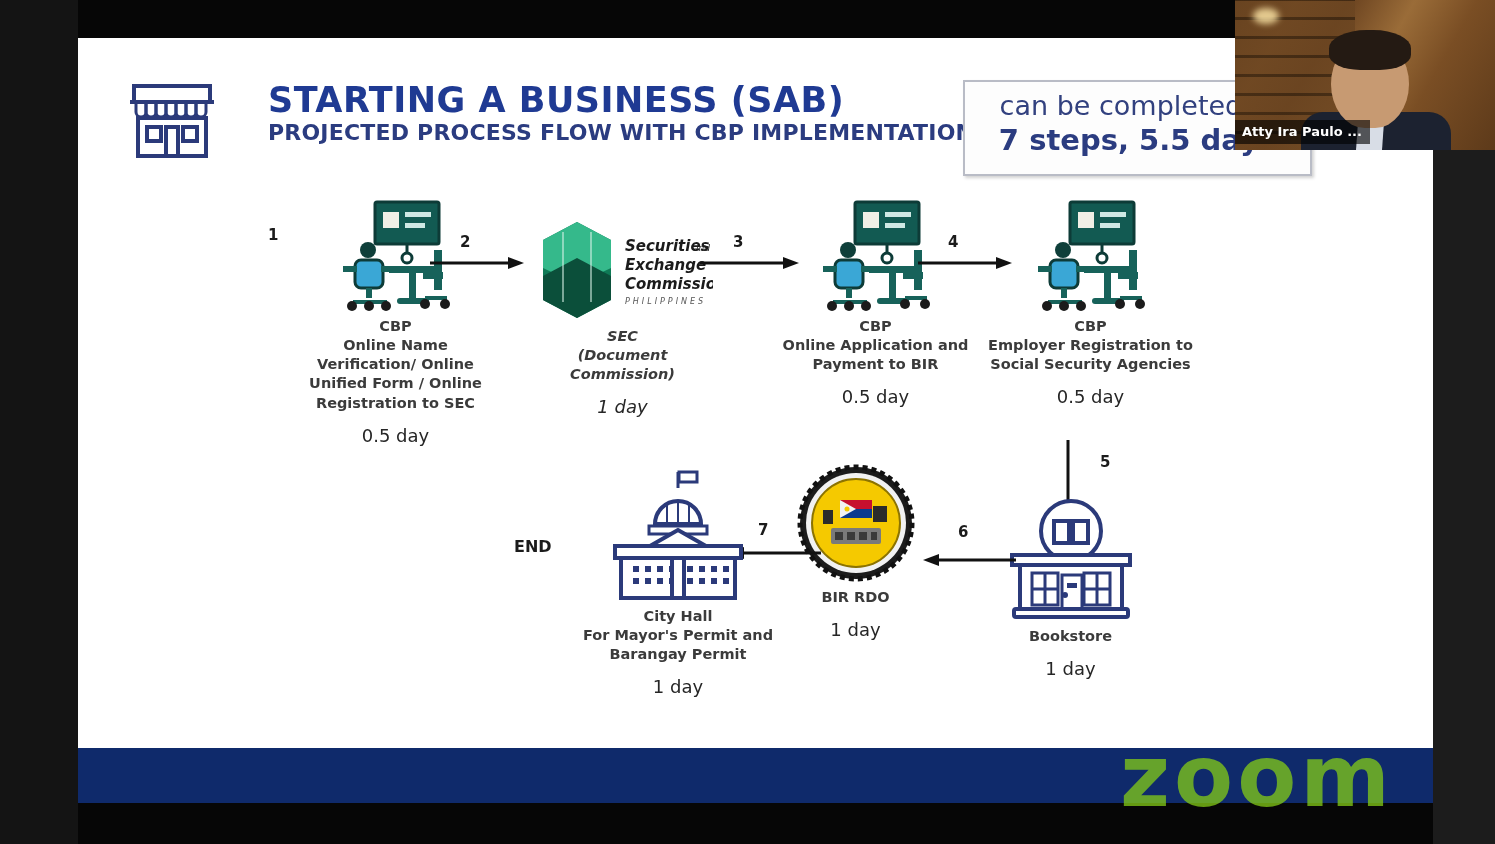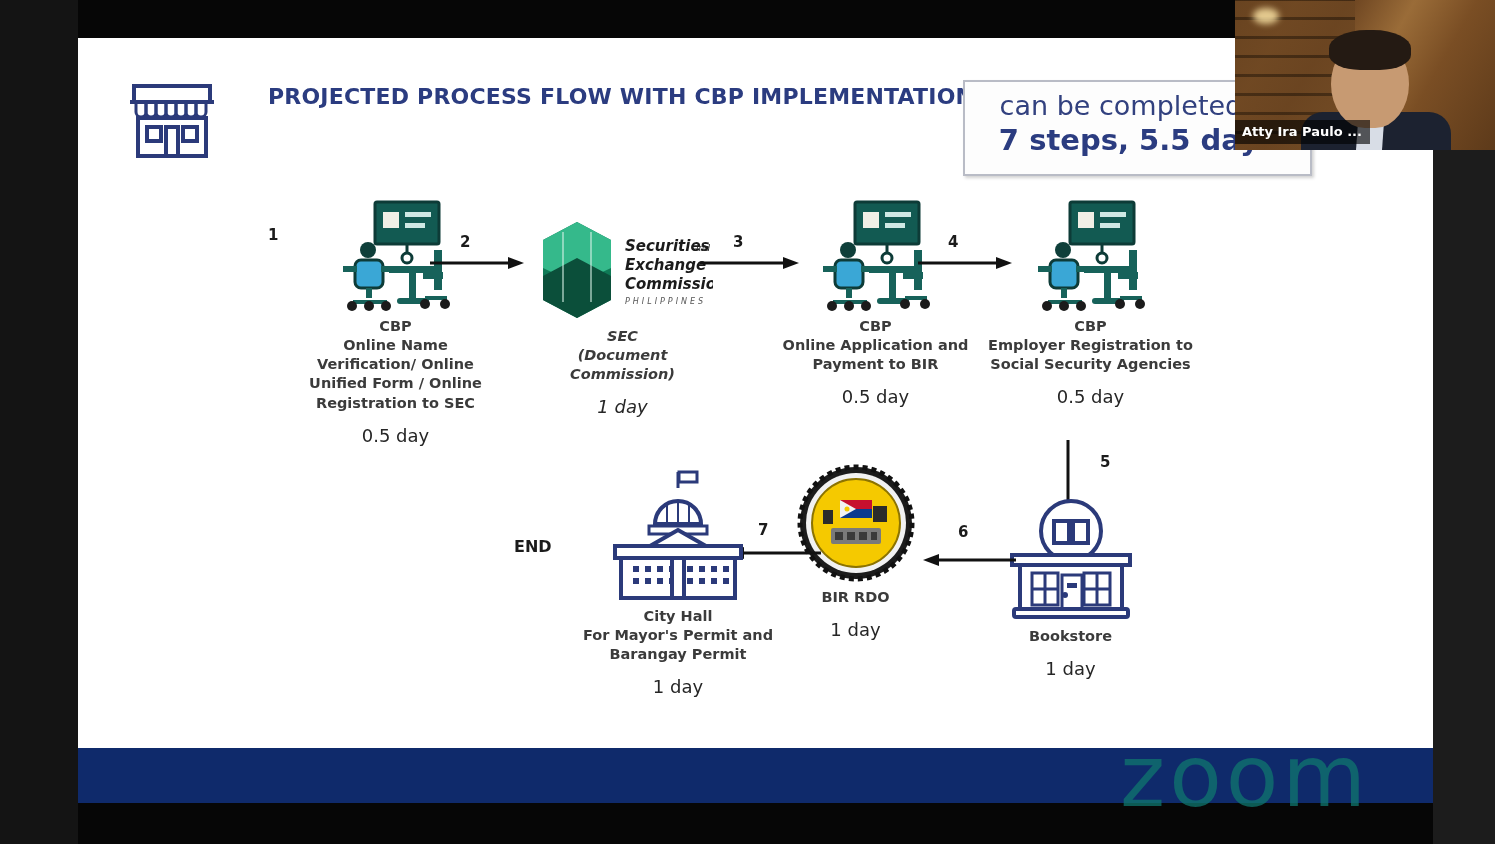--- a/index.html
+++ b/index.html
@@ -28,21 +28,21 @@
   
   .node{position:absolute;text-align:center;}
   .node .cap{font-family:"DejaVu Sans",sans-serif;font-weight:bold;font-size:14.5px;color:#3b3b3b;line-height:1.32;white-space:pre-line;}
   .node .dur{font-family:"DejaVu Sans",sans-serif;font-size:18px;color:#262626;margin-top:12px;}
 
   .stepnum{position:absolute;font-family:"DejaVu Sans",sans-serif;font-weight:bold;font-size:15px;color:#1b1b1b;}
   .arrow{position:absolute;}
 
   
   .footer-band{position:absolute;left:78px;top:748px;width:1355px;height:55px;background:#0f2a6b;}
-  .zoom-mark{position:absolute;left:1120px;top:726px;font-family:"DejaVu Sans",sans-serif;font-size:86px;font-weight:normal;letter-spacing:4px;color:#0f766e;opacity:.75;}
+  .zoom-mark{position:absolute;left:1120px;top:726px;font-family:"DejaVu Sans",sans-serif;font-size:86px;font-weight:bold;letter-spacing:4px;color:#84cc16;opacity:.75;}
 
   
   #video{position:absolute;right:0;top:0;width:260px;height:150px;overflow:hidden;
     background:linear-gradient(120deg,#5a3a1c 0%,#8a5a2b 18%,#6b4320 33%,#9a6c38 52%,#7a4e24 70%,#5d3a1a 100%);}
   .vid-shelf{position:absolute;left:0;top:0;width:120px;height:150px;
     background:repeating-linear-gradient(0deg,#6b4521 0px,#6b4521 16px,#3c2611 16px,#3c2611 19px);opacity:.85;}
   .vid-lamp{position:absolute;left:18px;top:8px;width:26px;height:16px;border-radius:50%;background:#f0d79a;filter:blur(3px);opacity:.9;}
   .vid-head{position:absolute;left:96px;top:40px;width:78px;height:88px;border-radius:45%/52%;background:#c79a72;filter:blur(.6px);}
   .vid-hair{position:absolute;left:94px;top:30px;width:82px;height:40px;border-radius:46% 46% 38% 38%;background:#241a13;}
   .vid-body{position:absolute;left:66px;top:112px;width:150px;height:48px;background:#1c2230;border-radius:22px 22px 0 0;}
@@ -72,20 +72,21 @@
           <path d="M58 24v8a5 5 0 0 0 10 0v-8"></path>
         <path d="M68 24v8a5 5 0 0 0 10 0v-8"></path>
       </g>
       <rect x="10" y="38" width="68" height="38" fill="none" stroke="#2b3a7a" stroke-width="4"></rect>
       <rect x="19" y="47" width="14" height="14" fill="none" stroke="#2b3a7a" stroke-width="4"></rect>
       <rect x="55" y="47" width="14" height="14" fill="none" stroke="#2b3a7a" stroke-width="4"></rect>
       <rect x="38" y="47" width="12" height="29" fill="none" stroke="#2b3a7a" stroke-width="4"></rect>
     </svg>
 
     <div class="title-block">
+      <div class="title-main">STARTING A BUSINESS (SAB)</div>
       <div class="title-sub">PROJECTED PROCESS FLOW WITH CBP IMPLEMENTATION</div>
     </div>
 
     <div class="callout">
       <div class="l1">can be completed in</div>
       <div class="l2">7 steps, 5.5 days</div>
     </div>
 
     <div class="stepnum" style="left:190px;top:188px;">1</div>
 

